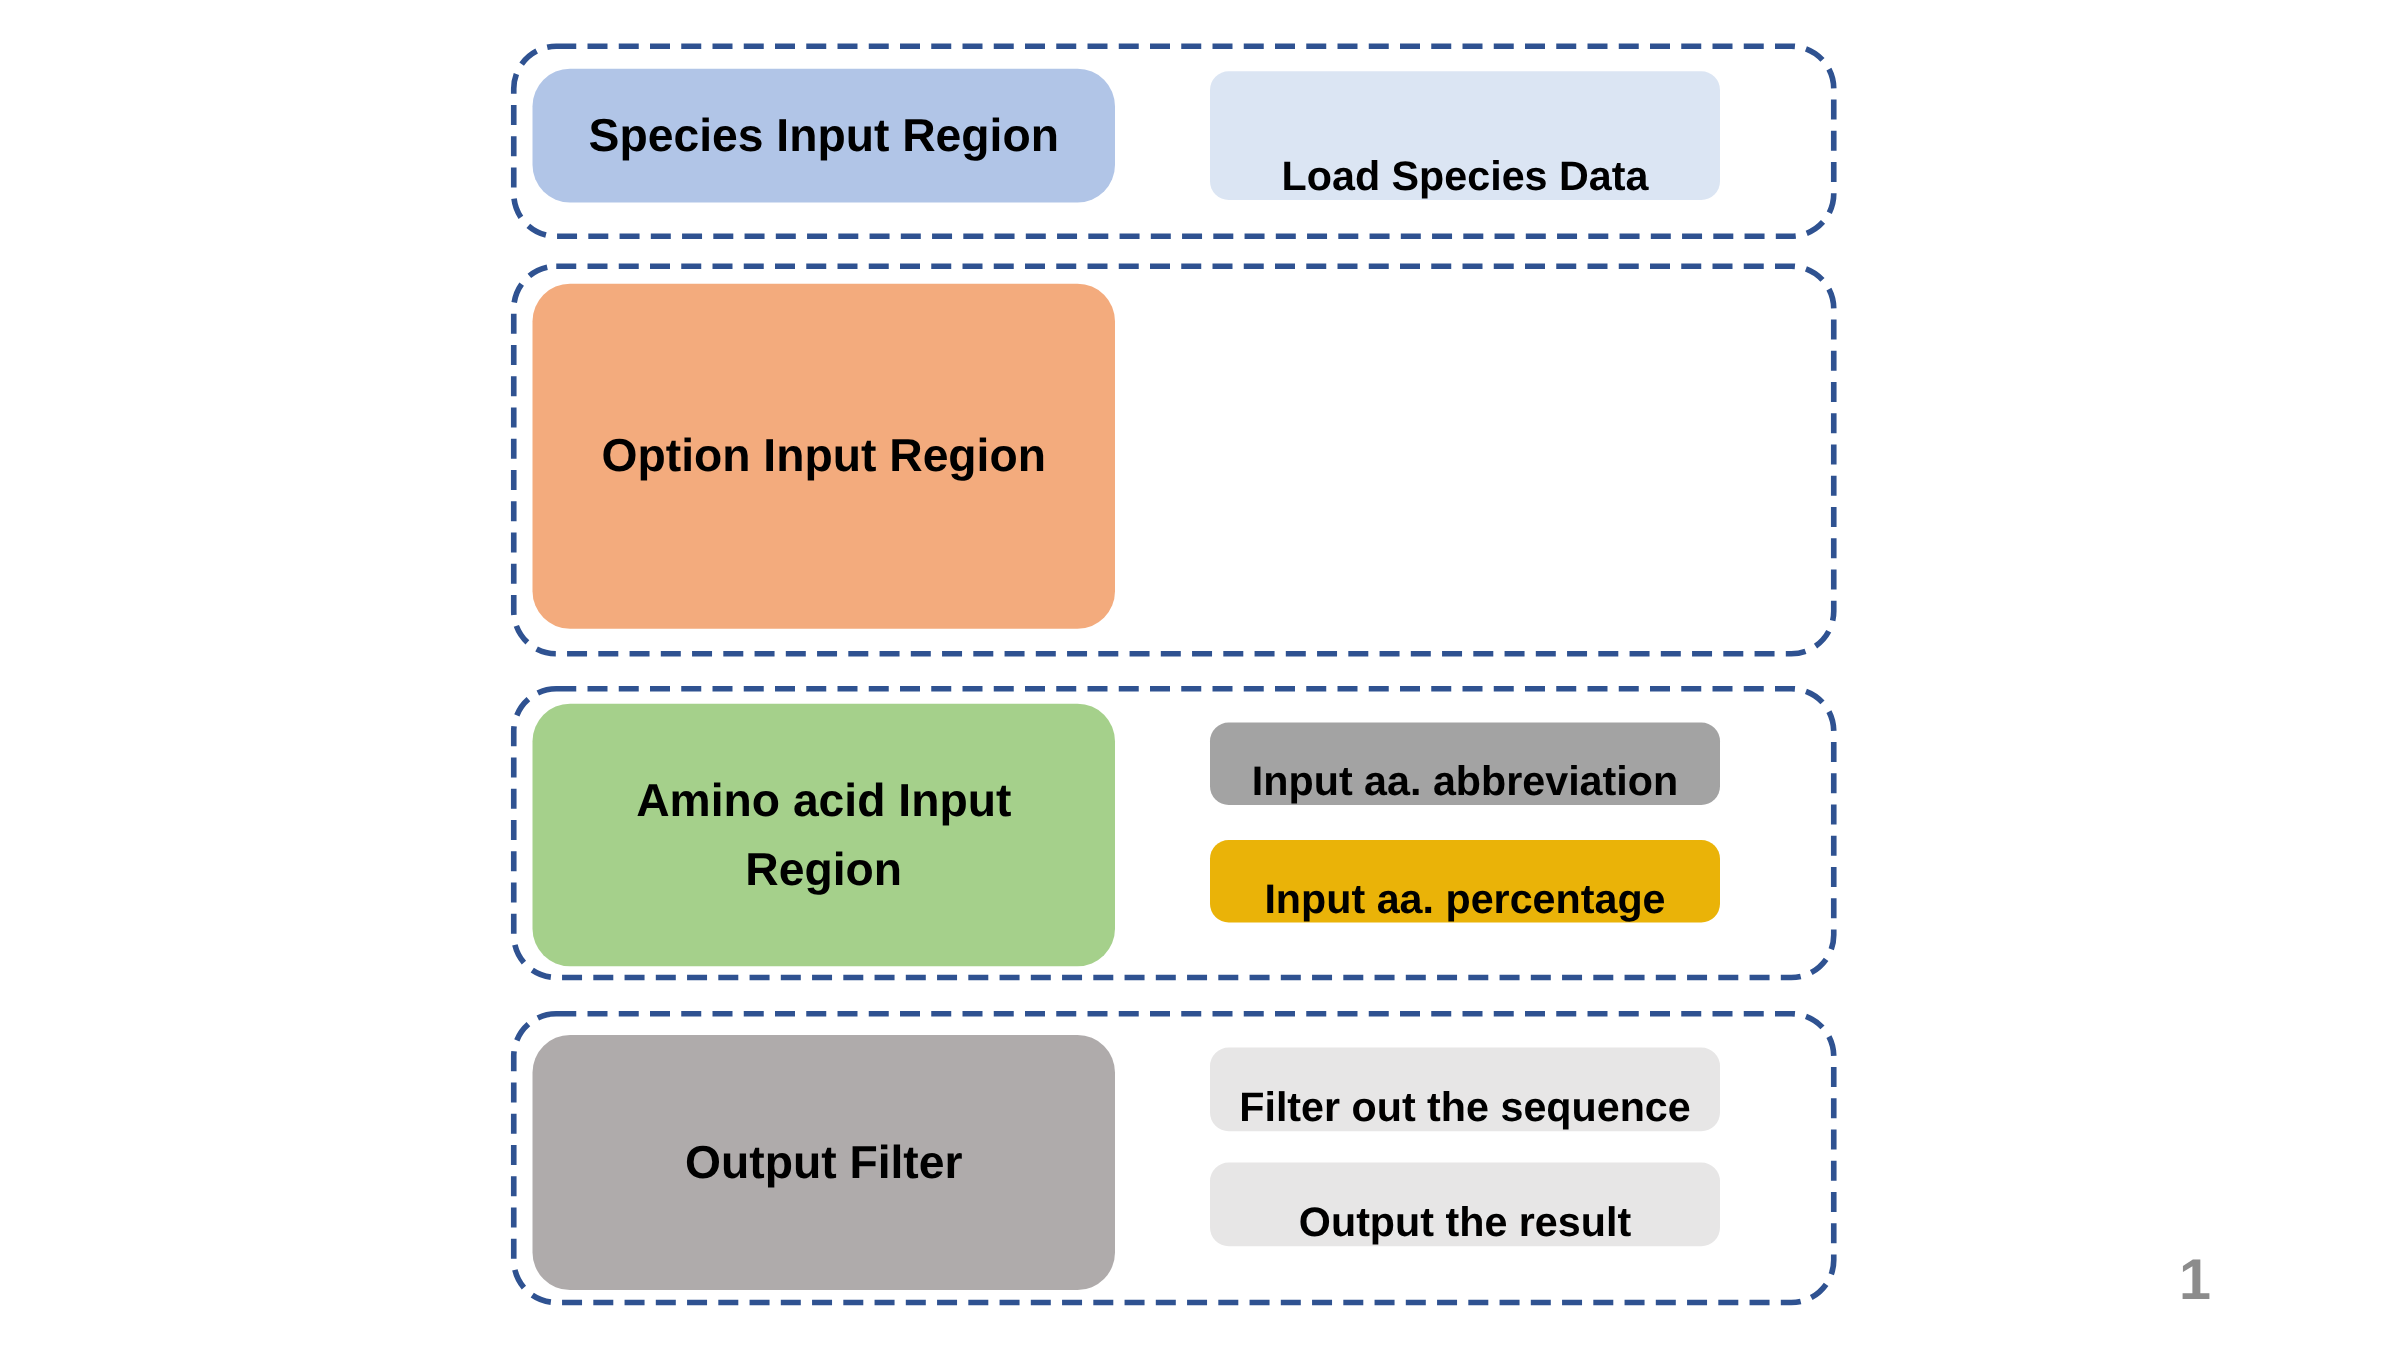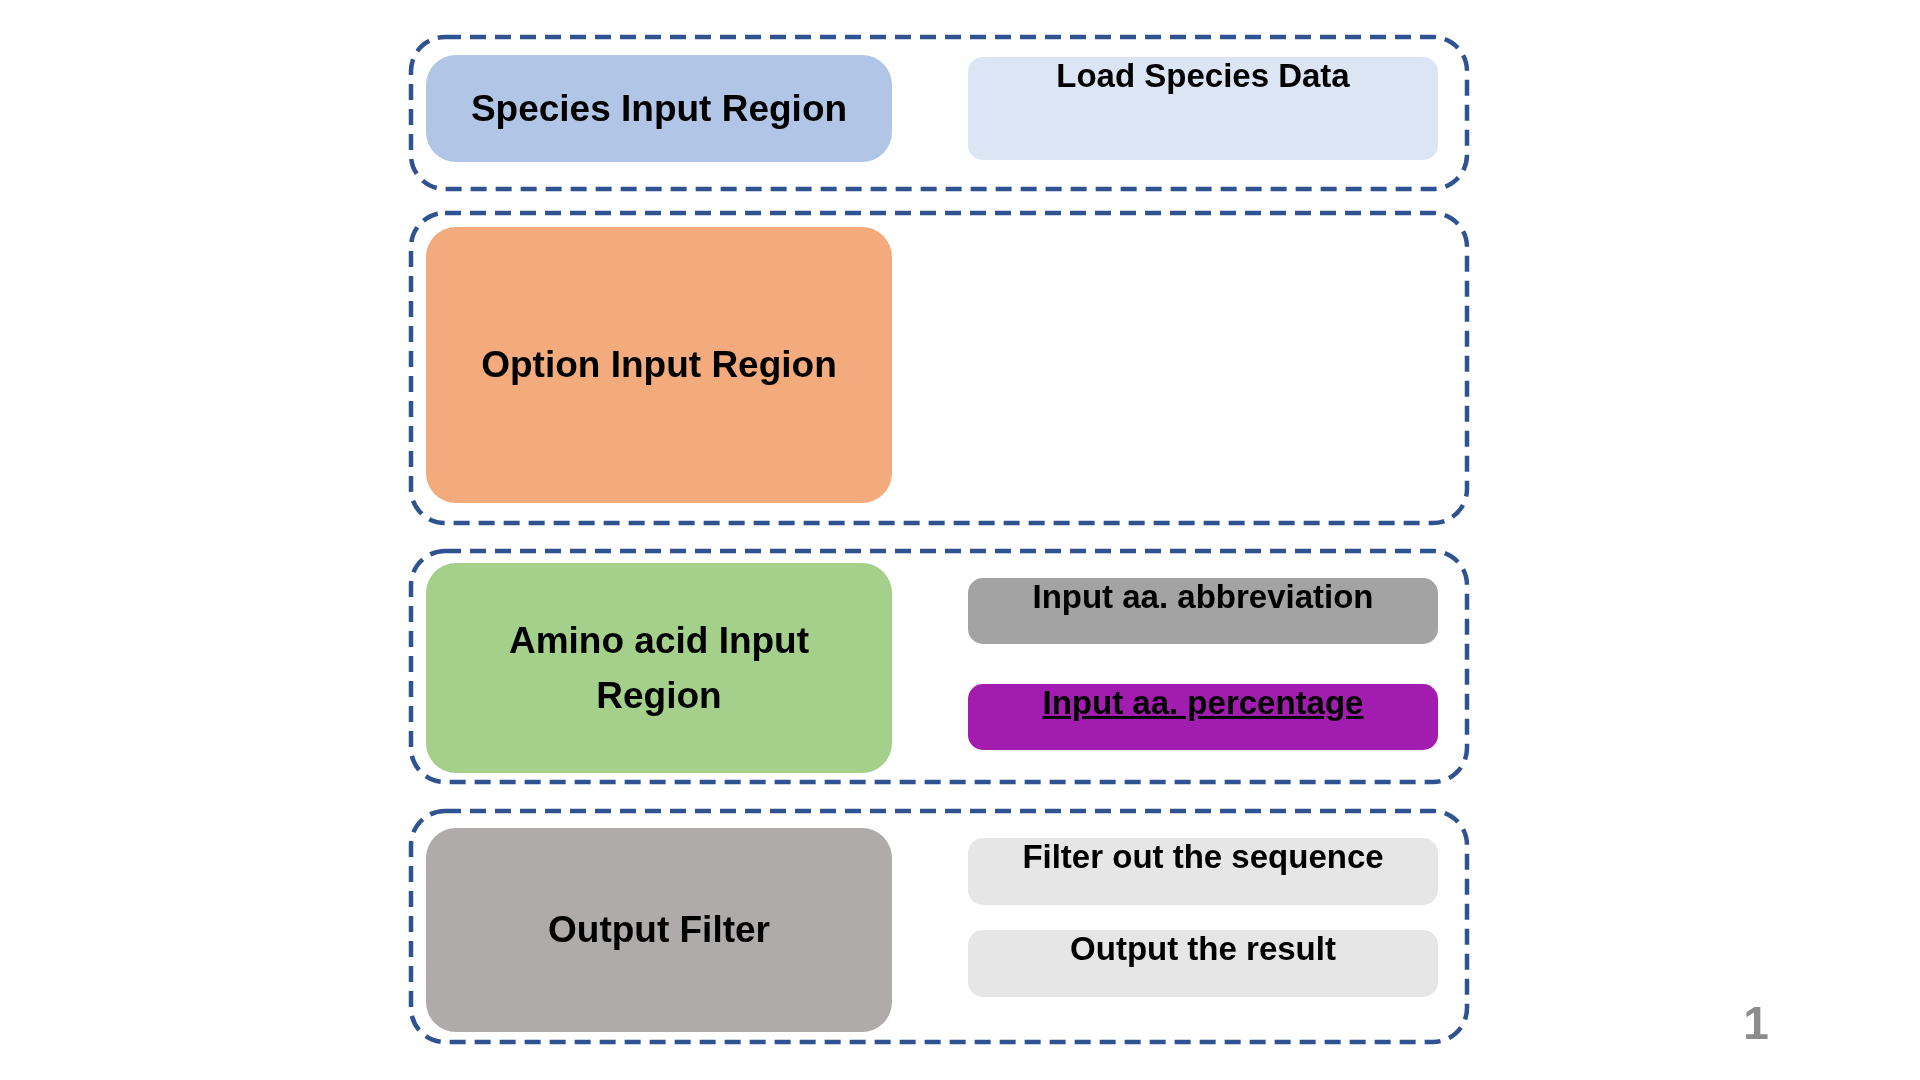--- a/index.html
+++ b/index.html
@@ -48,24 +48,24 @@
     color: var(--text-color);
   }
   .title-box .wrap-narrow{
     display: inline-block;
     max-width: 380px;
     text-align: center;
   }
   .item-box{
     position: absolute;
     left: 560px;
-    width: 470px;
+    width: 408px;
     border-radius: 15px;
     display: flex;
-    align-items: flex-start;
+    align-items: flex-end;
     justify-content: center;
     text-align: center;
     font-weight: 700;
     font-size: 33px;
     color: var(--text-color);
   }
   .page-number{
     position: absolute;
     left: 1718px;
     top: 996px;
@@ -105,21 +105,21 @@
   <section class="region" style="top:548px; height:237px;">
     <svg class="dash" viewBox="0 0 1062 237" aria-hidden="true">
       <rect x="3" y="3" width="1056" height="231" rx="34" ry="34" fill="none" stroke="currentColor" stroke-width="4.5" stroke-dasharray="16 9"></rect>
     </svg>
     <div class="title-box" style="top: 15px; height: 210px; background: rgb(165, 208, 139);">
       <span class="wrap-narrow">Amino acid Input Region</span>
     </div>
     <div class="item-box" style="top: 30px; height: 66px; background: #a3a3a3;">
       <span>Input aa. abbreviation</span>
     </div>
-    <div class="item-box" style="top: 136px; height: 66px; background: #a21caf; text-decoration: underline;">
+    <div class="item-box" style="top: 124px; height: 66px; background: #eab308;">
       <span>Input aa. percentage</span>
     </div>
   </section>
 
   <section class="region" style="top:808px; height:237px;">
     <svg class="dash" viewBox="0 0 1062 237" aria-hidden="true">
       <rect x="3" y="3" width="1056" height="231" rx="34" ry="34" fill="none" stroke="currentColor" stroke-width="4.5" stroke-dasharray="16 9"></rect>
     </svg>
     <div class="title-box" style="top: 20px; height: 204px; background: rgb(175, 171, 171);">
       <span>Output Filter</span>

